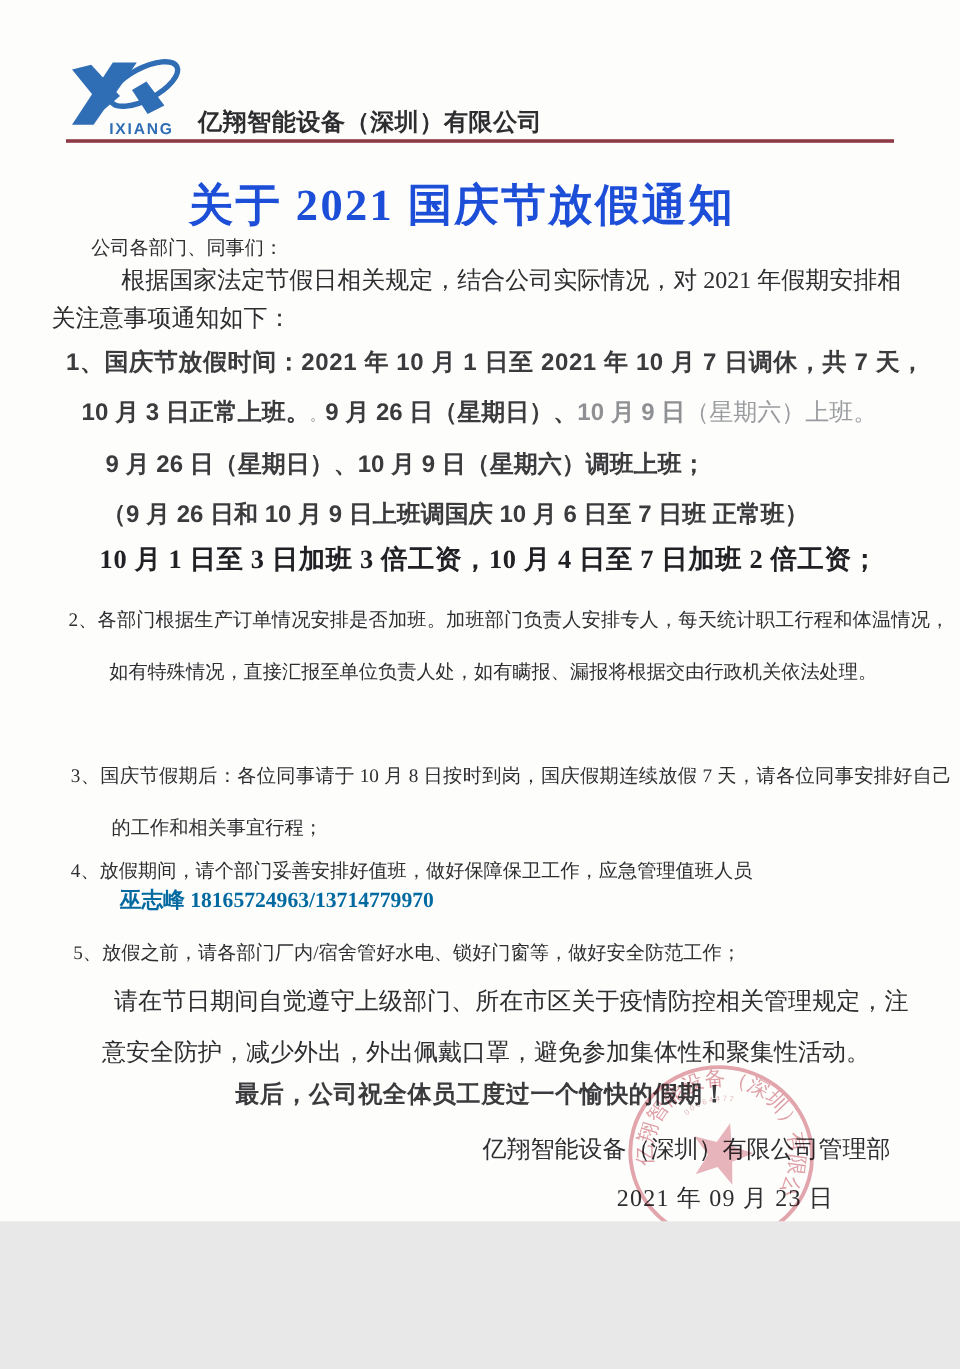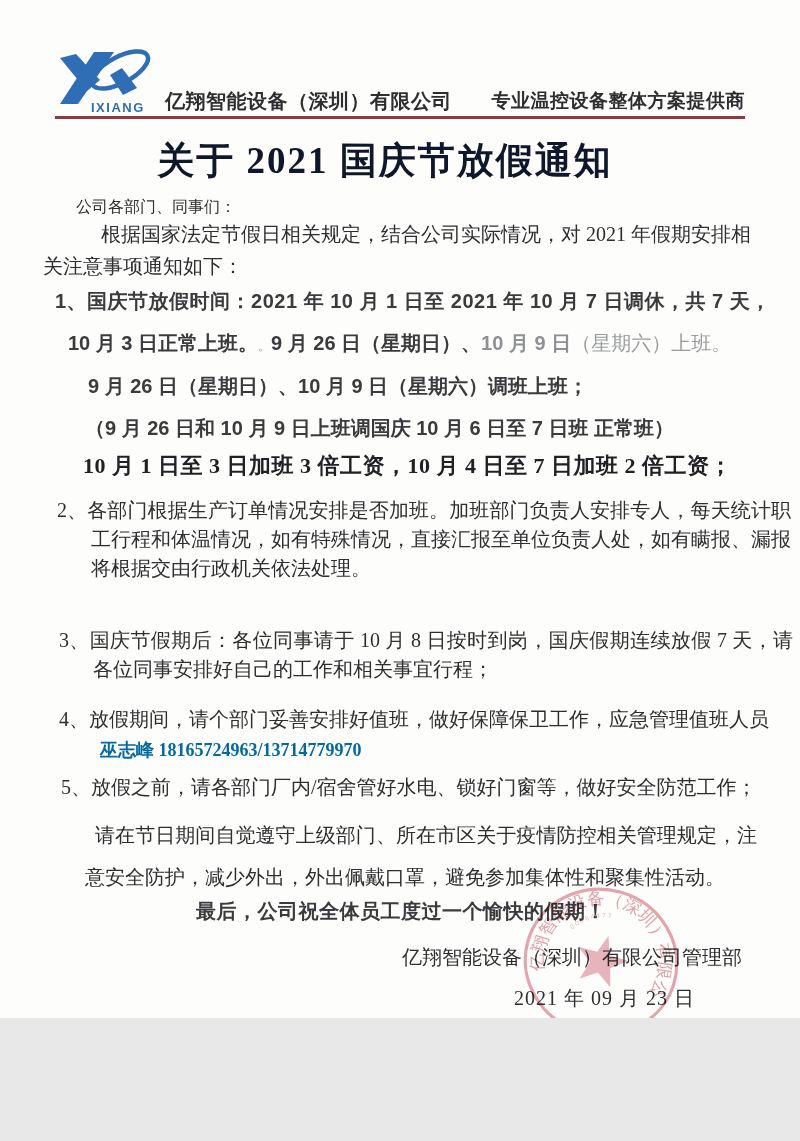--- a/index.html
+++ b/index.html
@@ -8,30 +8,30 @@
     background:#fdfdfc;overflow:hidden;
     font-family:"Liberation Serif",serif;color:#2e2e31;
   }
   .abs{position:absolute;}
   .serif{font-family:"Liberation Serif",serif;}
   .hei{font-family:"Liberation Sans",sans-serif;font-weight:bold;color:#3b3b3e;}
   
   .company-name{top:88px;left:165px;font-size:20px;font-weight:bold;letter-spacing:.5px;}
   .tagline{top:88px;left:487px;width:258px;font-size:19px;font-weight:bold;text-align:right;letter-spacing:.5px;}
   .red-rule{top:116px;left:55px;width:690px;height:3px;background:#8e3b47;}
-  .doc-title{top:136px;left:0;width:770px;text-align:center;font-size:37px;font-weight:bold;letter-spacing:2px;color:#0f172a;}
+  .doc-title{top:146px;left:0;width:770px;text-align:center;font-size:37px;font-weight:bold;letter-spacing:2px;color:#1d4ed8;}
   
   .salutation{top:197px;left:76px;font-size:16px;}
   .intro{top:218px;left:43px;width:708px;font-size:20px;line-height:32px;text-indent:58px;text-align:justify;}
   .i1l1{top:288px;left:55px;font-size:20px;letter-spacing:.5px;}
   .i1l2{top:330px;left:68px;font-size:20px;}
   .i1l3{top:373px;left:88px;font-size:20px;}
   .i1l4{top:415px;left:85px;font-size:20px;}
   .i1l5{top:451px;left:83px;font-size:22px;font-weight:bold;color:#212125;letter-spacing:.5px;}
-  .item{width:700px;font-size:20px;line-height:29px;text-align:justify;padding-left:34px;text-indent:-34px;}
+  .item{width:700px;font-size:16px;line-height:43px;text-align:justify;padding-left:34px;text-indent:-34px;}
   .item2{top:496px;left:57px;}
   .item3{top:626px;left:59px;}
   .item4{top:705px;left:59px;}
   .contact{top:738px;left:100px;font-size:18px;font-weight:bold;color:#0369a1;font-family:Liberation Serif, serif;}
   .item5{top:773px;left:61px;}
   .item5b{top:814px;left:85px;width:672px;font-size:20px;line-height:42px;text-indent:10px;text-align:justify;}
   .closing{top:898px;left:196px;font-size:20px;letter-spacing:.5px;}
   .signature{top:944px;left:402px;font-size:20px;}
   .date-line{top:985px;left:514px;font-size:20px;letter-spacing:1px;}
   .gray-bold{color:#8f9093;}
@@ -47,21 +47,20 @@
 <div class="page">
 
   <svg class="abs" style="top:48px;left:58px;" width="105" height="67" viewBox="0 0 105 67">
     <ellipse cx="62" cy="22" rx="31" ry="13" transform="rotate(-28 62 22)" fill="none" stroke="#2f6db5" stroke-width="4.5"></ellipse>
     <polygon points="36,4 56,4 20,56 2,56" fill="#2f6db5"></polygon>
     <polygon points="2,10 18,6 42,32 29,43" fill="#2f6db5"></polygon>
     <polygon points="52,27 64,20 79,40 65,47" fill="#2f6db5"></polygon>
     <text x="33" y="64" font-family="Liberation Sans, sans-serif" font-weight="bold" font-size="13" letter-spacing="1.5" fill="#2f6db5">IXIANG</text>
   </svg>
   <div class="abs serif company-name">亿翔智能设备（深圳）有限公司</div>
-  <div class="abs serif tagline">专业温控设备整体方案提供商</div>
   <div class="abs red-rule"></div>
 
   <div class="abs serif doc-title">关于 2021 国庆节放假通知</div>
 
   <div class="abs serif salutation">公司各部门、同事们：</div>
   <div class="abs serif intro">根据国家法定节假日相关规定，结合公司实际情况，对 2021 年假期安排相关注意事项通知如下：</div>
 
   <div class="abs hei i1l1">1、国庆节放假时间：2021 年 10 月 1 日至 2021 年 10 月 7 日调休，共 7 天，</div>
   <div class="abs hei i1l2">
     <span>10 月 3 日正常上班。</span><span class="tiny-dot">。</span><span>9 月 26 日（星期日）、</span><span class="gray-bold">10 月 9 日</span><span class="gray-serif">（星期六）上班。</span>

